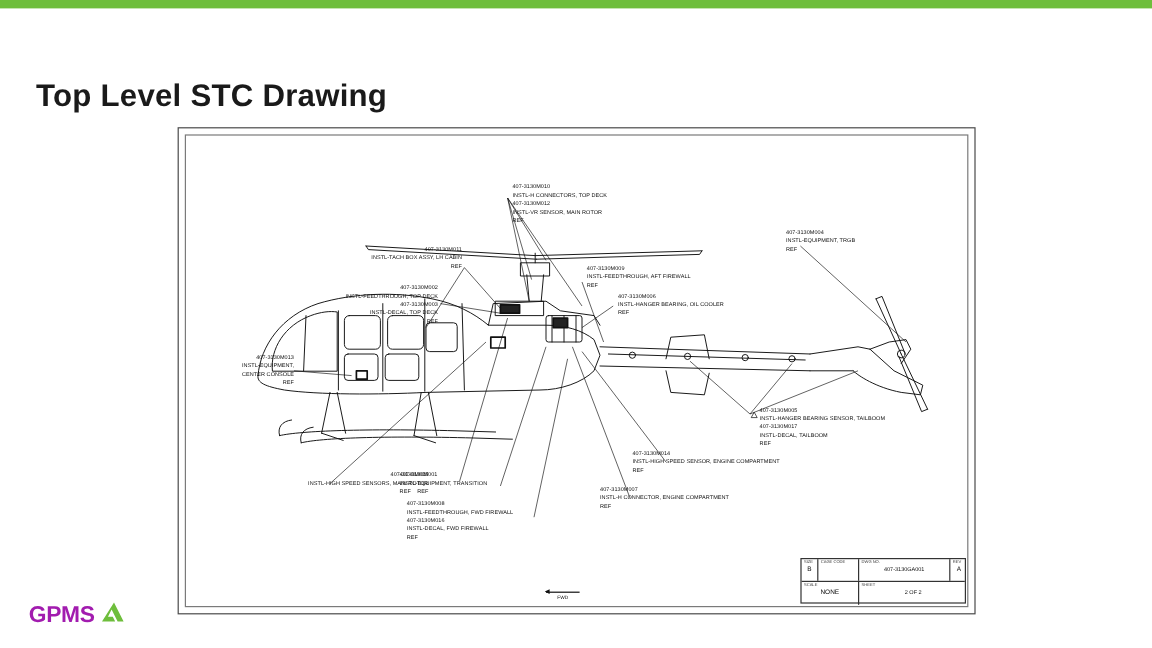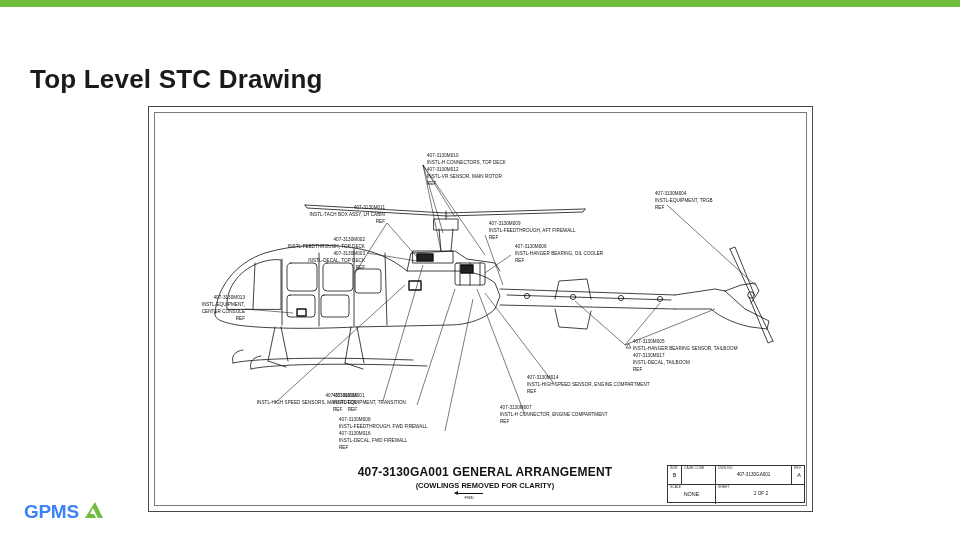--- a/index.html
+++ b/index.html
@@ -35,21 +35,21 @@
   #logo {
     position: absolute;
     left: 24px;
     top: 500px;
     display: flex;
     align-items: center;
   }
   #logo-text {
     font-size: 19px;
     font-weight: bold;
-    color: #3b82f6;
+    color: #a21caf;
     letter-spacing: -0.3px;
   }
   #logo-mark {
     margin-left: 5px;
   }
   
   #drawing {
     position: absolute;
     left: 148px;
     top: 106px;
@@ -323,22 +323,20 @@
 REF</div>
     <div class="callout" style="left:184px; top:304px;">407-3130M008
 INSTL-FEEDTHROUGH, FWD FIREWALL
 407-3130M016
 INSTL-DECAL, FWD FIREWALL
 REF</div>
     <div class="callout" style="left:345px; top:292px;">407-3130M007
 INSTL-H CONNECTOR, ENGINE COMPARTMENT
 REF</div>
 
-    <div id="dwg-title">407-3130GA001 GENERAL ARRANGEMENT</div>
-    <div id="dwg-subtitle">(COWLINGS REMOVED FOR CLARITY)</div>
 
     <div id="fwd-box">
       <div class="arrow-line"></div>
       <span>FWD</span>
     </div>
 
     <div id="title-block">
       <div id="tb-row1">
         <div class="tb-cell" style="left:0; width:14px;">
           <span class="tb-lab">SIZE</span>

